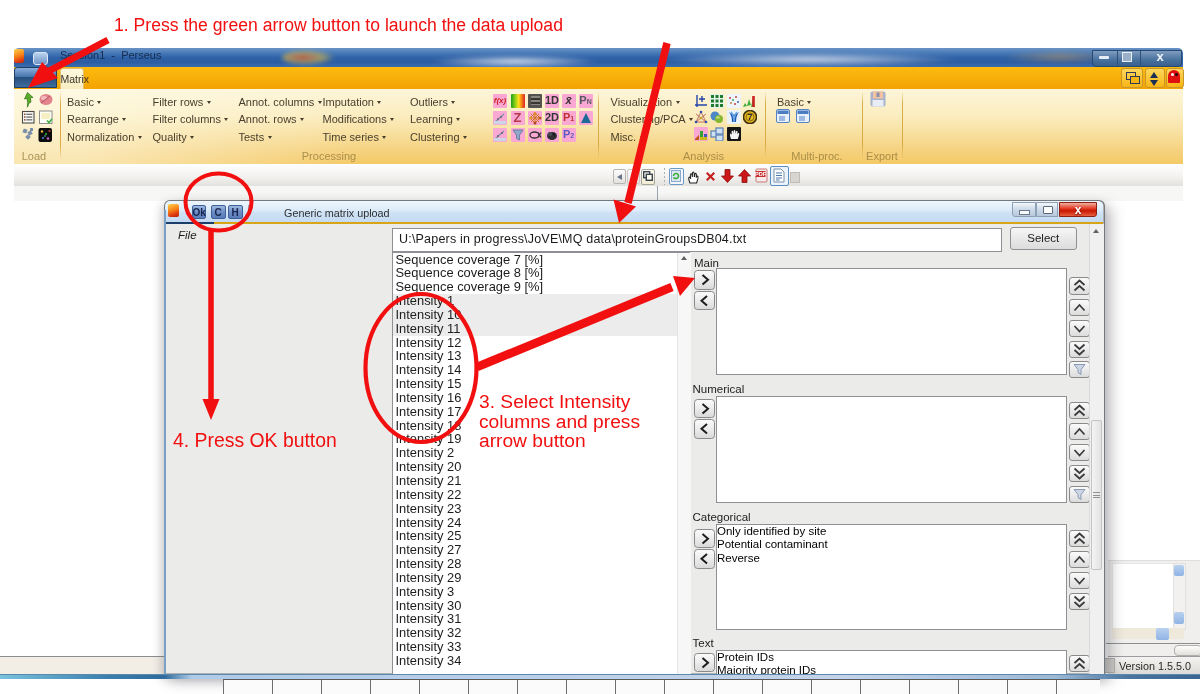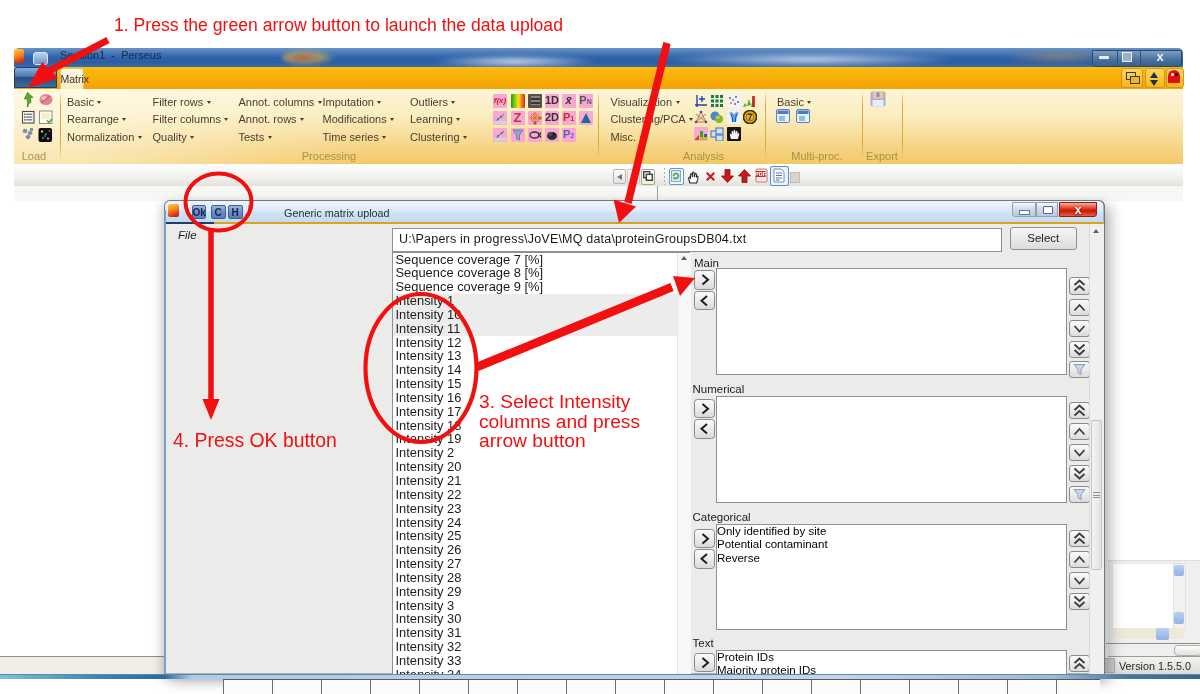--- a/index.html
+++ b/index.html
@@ -430,21 +430,20 @@
       <div class="lrow">Intensity 17</div>
       <div class="lrow">Intensity 18</div>
       <div class="lrow">Intensity 19</div>
       <div class="lrow">Intensity 2</div>
       <div class="lrow">Intensity 20</div>
       <div class="lrow">Intensity 21</div>
       <div class="lrow">Intensity 22</div>
       <div class="lrow">Intensity 23</div>
       <div class="lrow">Intensity 24</div>
       <div class="lrow">Intensity 25</div>
-      <div class="lrow">Intensity 26</div>
       <div class="lrow">Intensity 27</div>
       <div class="lrow">Intensity 28</div>
       <div class="lrow">Intensity 29</div>
       <div class="lrow">Intensity 3</div>
       <div class="lrow">Intensity 30</div>
       <div class="lrow">Intensity 31</div>
       <div class="lrow">Intensity 32</div>
       <div class="lrow">Intensity 33</div>
       <div class="lrow">Intensity 34</div>
     </div>

